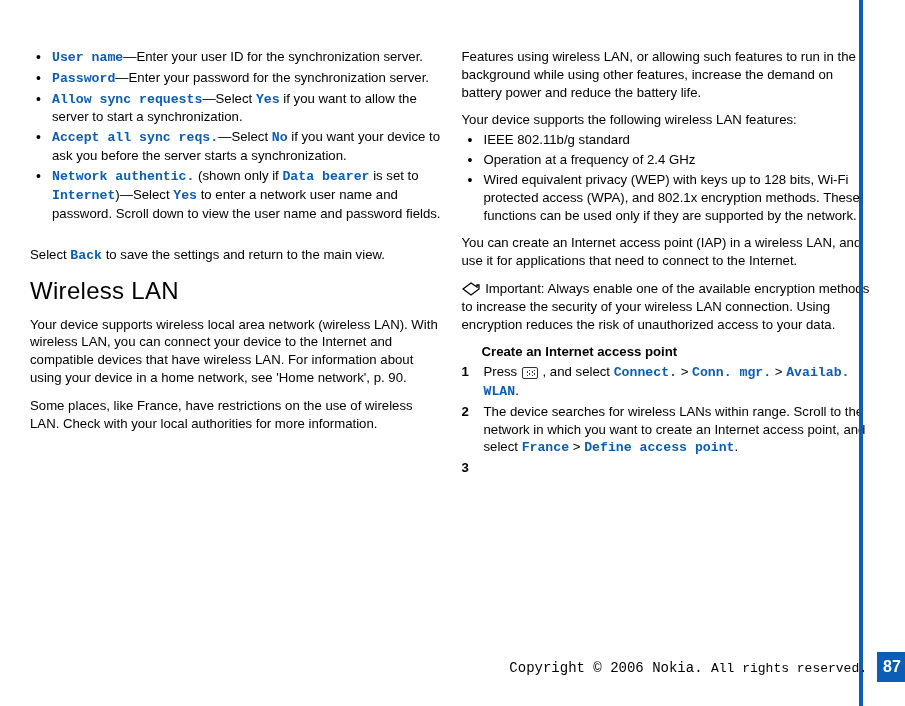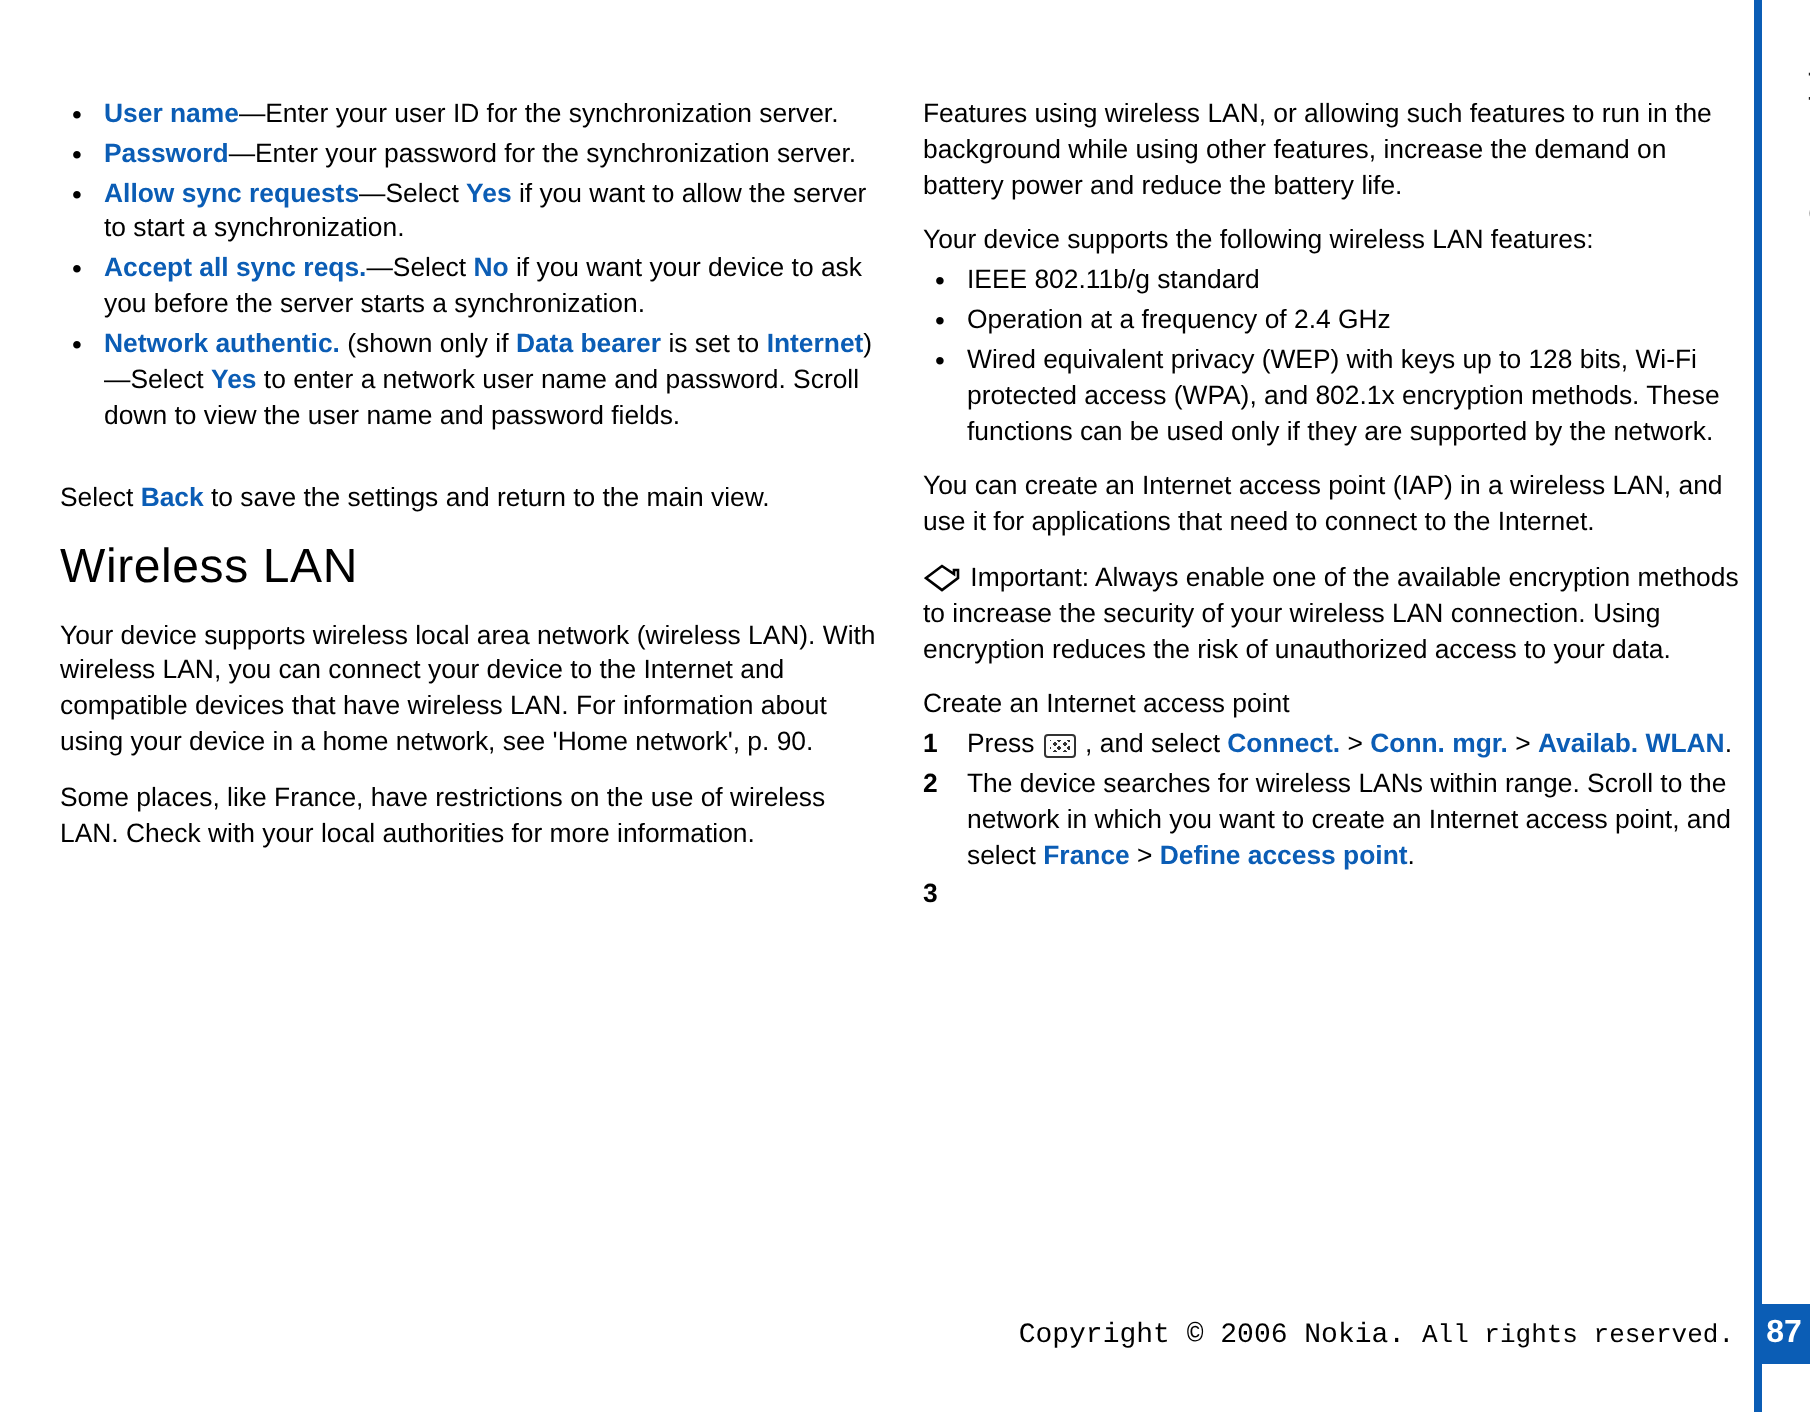--- a/index.html
+++ b/index.html
@@ -38,20 +38,21 @@
     .bullet-list li::before {
       content: "•";
       position: absolute;
       left: 6px;
       top: 0;
       font-size: 14px;
     }
     .blue-bold {
       color: #0b5db5;
       font-weight: bold;
+      font-family: Liberation Mono, monospace;
     }
     p {
       margin-bottom: 10px;
     }
     h2 {
       font-size: 24px;
       font-weight: normal;
       margin: 4px 0 8px 0;
       letter-spacing: 0.3px;
     }
@@ -100,21 +101,21 @@
       margin-right: 2px;
     }
     .icon-important svg {
       display: block;
     }
     .side-tab {
       position: absolute;
       right: 0;
       top: 0;
       bottom: 0;
-      width: 28px;
+      width: 46px;
       border-left: 4px solid #0b5db5;
     }
     .side-tab-text {
       position: absolute;
       right: 2px;
       top: 22px;
       transform: rotate(-90deg);
       transform-origin: right top;
       font-size: 16px;
       font-weight: normal;
@@ -140,21 +141,22 @@
       position: absolute;
       right: 38px;
       bottom: 30px;
       font-size: 13px;
       font-family: Liberation Mono, monospace;
     }
     .copyright .big {
       font-size: 14px;
     }
     .bold {
-      font-weight: normal;
+      font-weight: bold;
+      margin-left: 20px;
     }
   </style>
 </head>
 <body>
 
 <div class="page">
 
   <div class="column">
     <ul class="bullet-list">
       <li>

